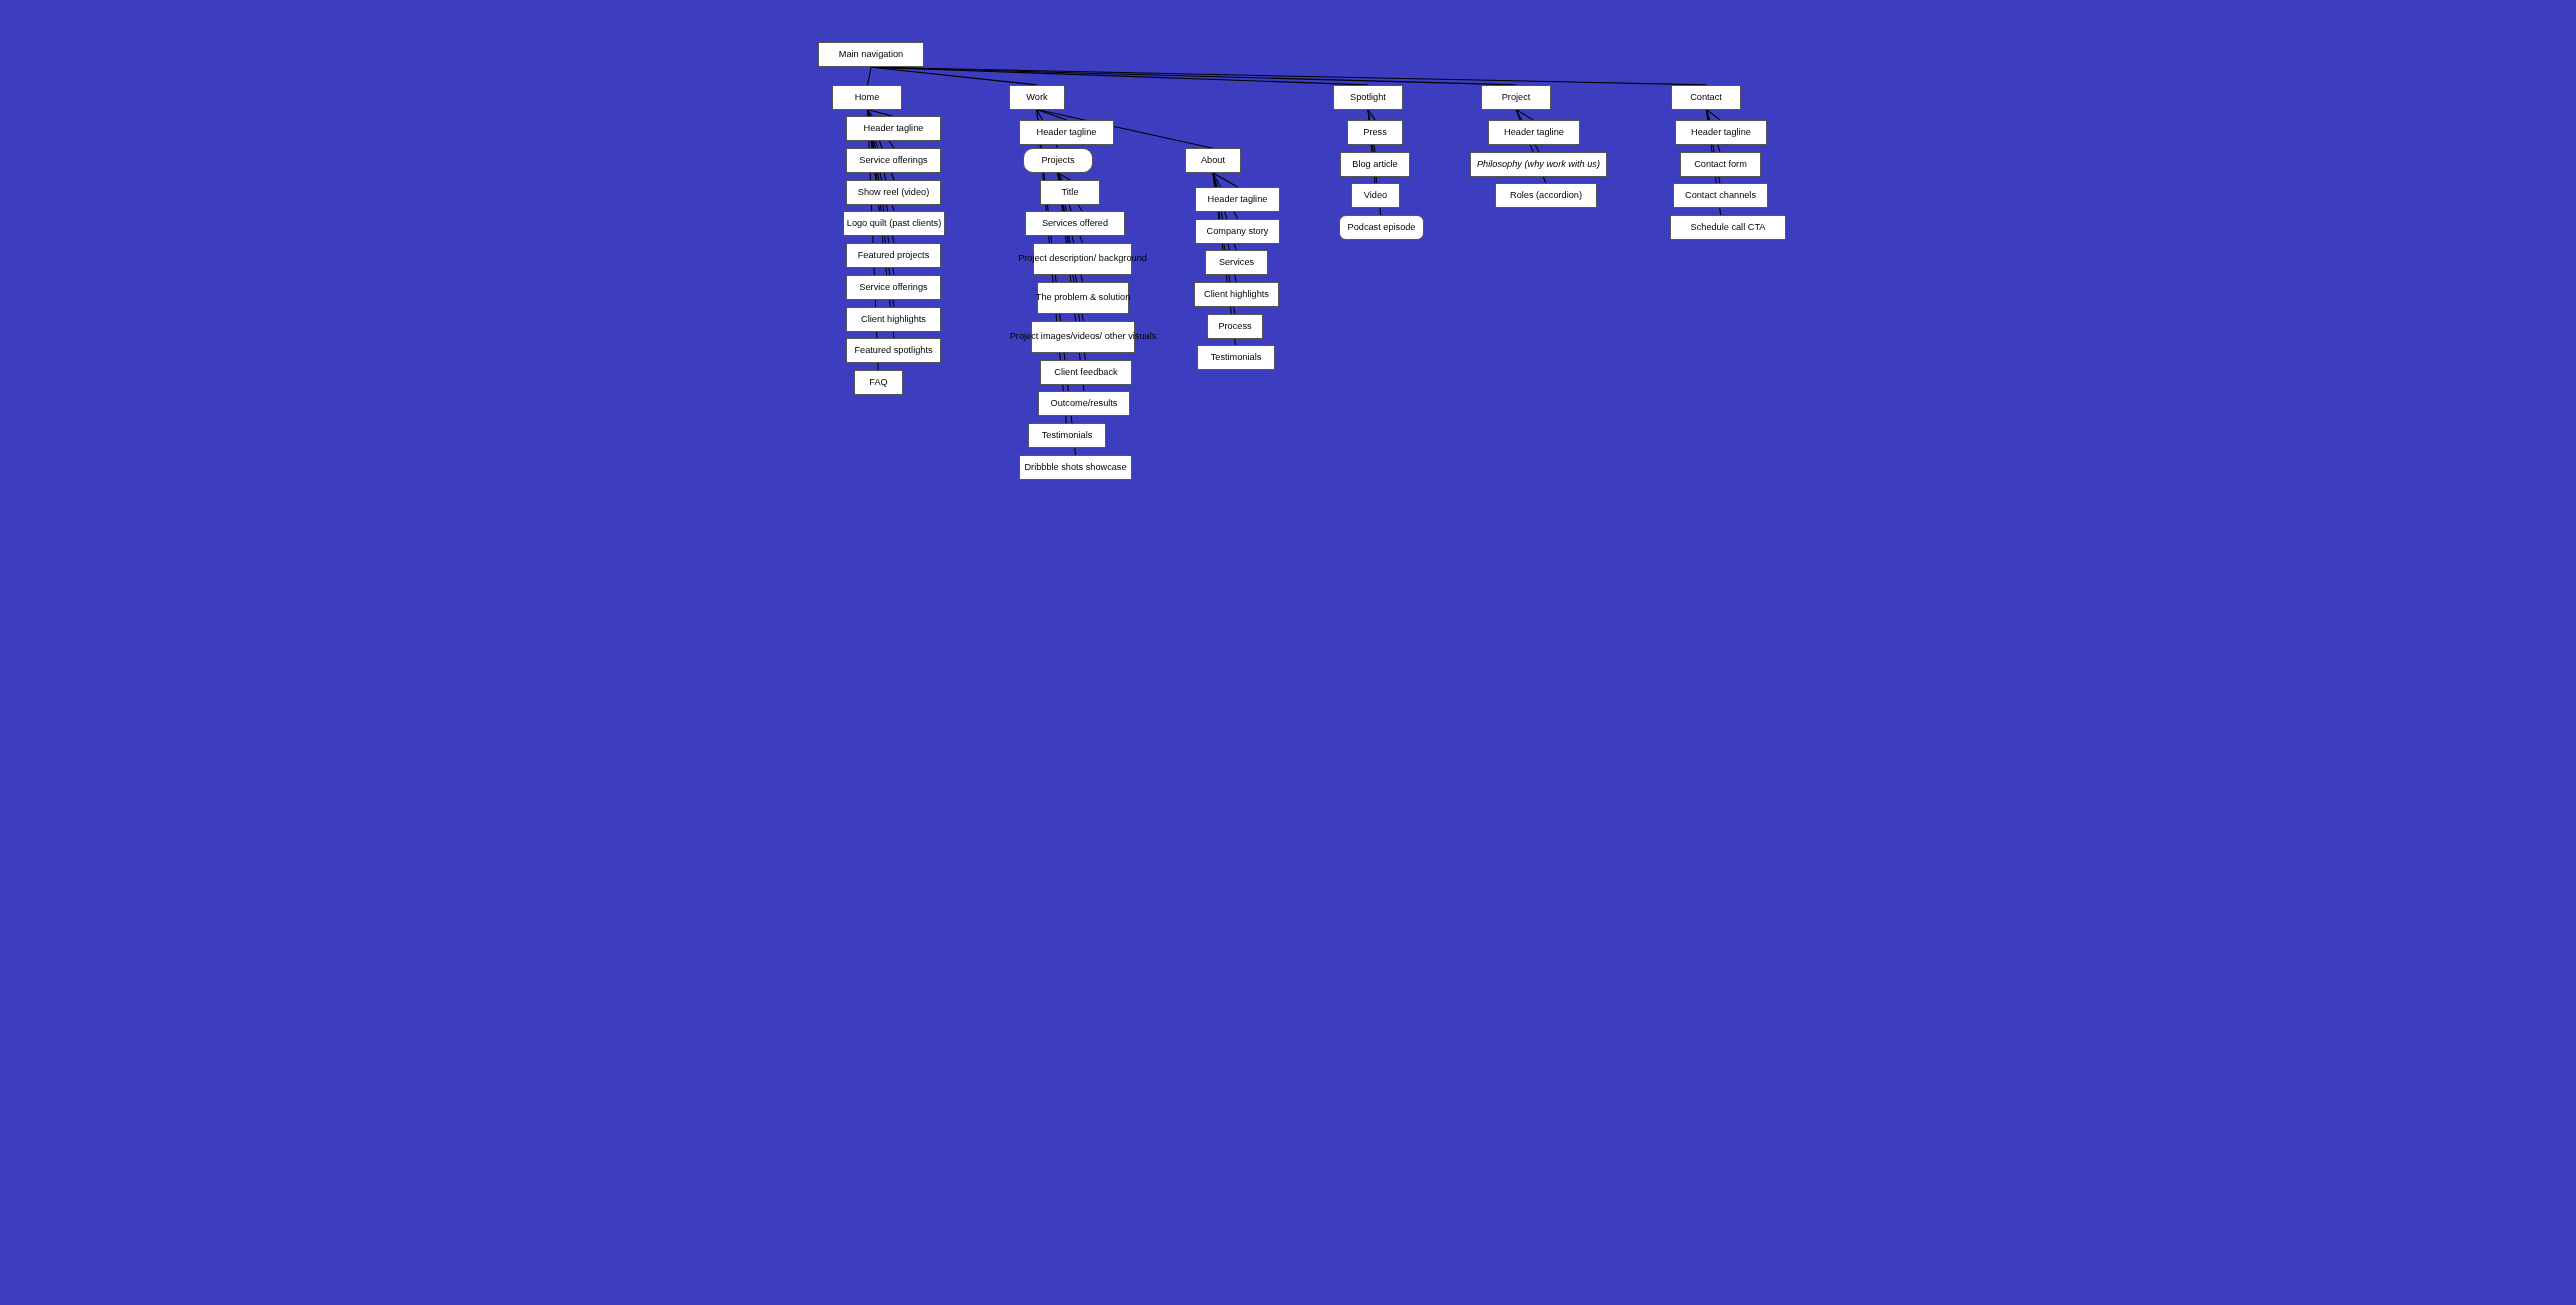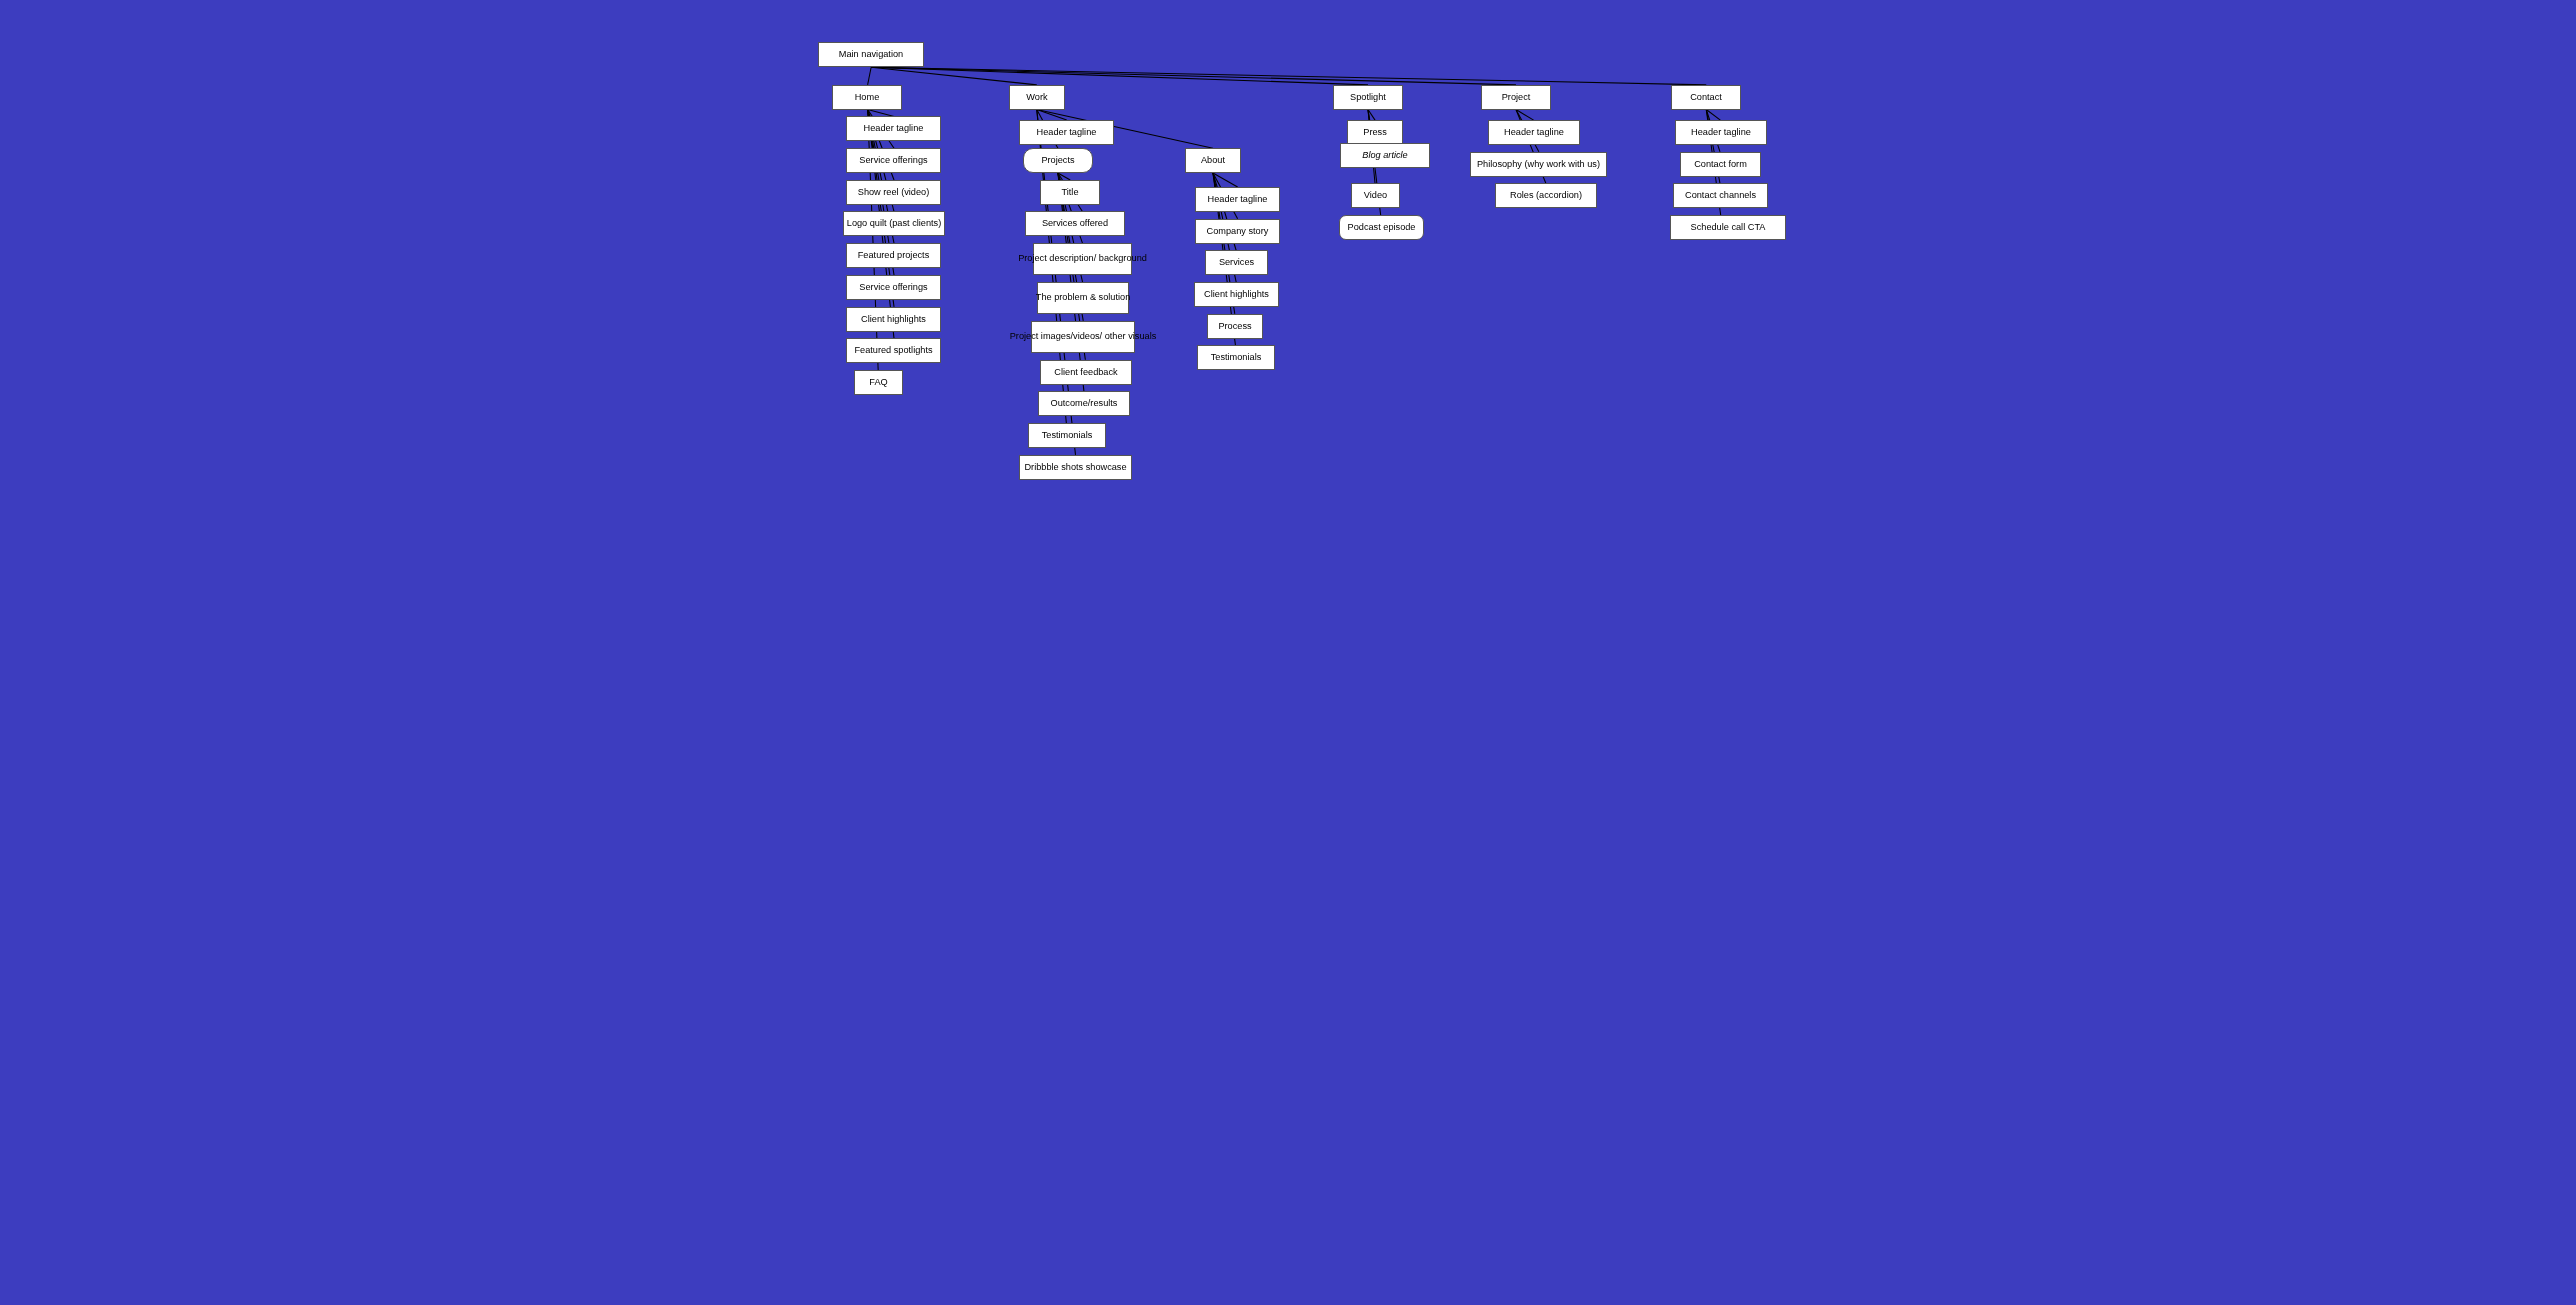--- a/index.html
+++ b/index.html
@@ -117,24 +117,24 @@
     <div class="node" style="left: 262px; top: 391px; width: 92px; min-height: 25px; line-height: 1.3; display: flex; align-items: center; justify-content: center;">Outcome/results</div>
     <div class="node" style="left: 252px; top: 423px; width: 78px; min-height: 25px; line-height: 1.3; display: flex; align-items: center; justify-content: center;">Testimonials</div>
     <div class="node" style="left: 243px; top: 455px; width: 113px; min-height: 25px; line-height: 1.3; display: flex; align-items: center; justify-content: center;">Dribbble shots showcase</div>
     <div class="node" style="left: 419px; top: 187px; width: 85px; min-height: 25px; line-height: 1.3; display: flex; align-items: center; justify-content: center;">Header tagline</div>
     <div class="node" style="left: 419px; top: 219px; width: 85px; min-height: 25px; line-height: 1.3; display: flex; align-items: center; justify-content: center;">Company story</div>
     <div class="node" style="left: 429px; top: 250px; width: 63px; min-height: 25px; line-height: 1.3; display: flex; align-items: center; justify-content: center;">Services</div>
     <div class="node" style="left: 418px; top: 282px; width: 85px; min-height: 25px; line-height: 1.3; display: flex; align-items: center; justify-content: center;">Client highlights</div>
     <div class="node" style="left: 431px; top: 314px; width: 56px; min-height: 25px; line-height: 1.3; display: flex; align-items: center; justify-content: center;">Process</div>
     <div class="node" style="left: 421px; top: 345px; width: 78px; min-height: 25px; line-height: 1.3; display: flex; align-items: center; justify-content: center;">Testimonials</div>
     <div class="node" style="left: 571px; top: 120px; width: 56px; min-height: 25px; line-height: 1.3; display: flex; align-items: center; justify-content: center;">Press</div>
-    <div class="node" style="left: 564px; top: 143px; width: 90px; min-height: 25px; line-height: 1.3; display: flex; align-items: center; justify-content: center; font-style: italic;">Blog article</div>
+    <div class="node" style="left: 564px; top: 152px; width: 70px; min-height: 25px; line-height: 1.3; display: flex; align-items: center; justify-content: center;">Blog article</div>
     <div class="node" style="left: 575px; top: 183px; width: 49px; min-height: 25px; line-height: 1.3; display: flex; align-items: center; justify-content: center;">Video</div>
     <div class="node" style="left: 563px; top: 215px; width: 85px; min-height: 25px; line-height: 1.3; display: flex; align-items: center; justify-content: center; border-radius: 7px;">Podcast episode</div>
     <div class="node" style="left: 712px; top: 120px; width: 92px; min-height: 25px; line-height: 1.3; display: flex; align-items: center; justify-content: center;">Header tagline</div>
-    <div class="node" style="left: 694px; top: 152px; width: 137px; min-height: 25px; line-height: 1.3; display: flex; align-items: center; justify-content: center;">Philosophy (why work with us)</div>
+    <div class="node" style="left: 694px; top: 152px; width: 137px; min-height: 25px; line-height: 1.3; display: flex; align-items: center; justify-content: center; font-style: italic;">Philosophy (why work with us)</div>
     <div class="node" style="left: 719px; top: 183px; width: 102px; min-height: 25px; line-height: 1.3; display: flex; align-items: center; justify-content: center;">Roles (accordion)</div>
     <div class="node" style="left: 899px; top: 120px; width: 92px; min-height: 25px; line-height: 1.3; display: flex; align-items: center; justify-content: center;">Header tagline</div>
     <div class="node" style="left: 904px; top: 152px; width: 81px; min-height: 25px; line-height: 1.3; display: flex; align-items: center; justify-content: center;">Contact form</div>
     <div class="node" style="left: 897px; top: 183px; width: 95px; min-height: 25px; line-height: 1.3; display: flex; align-items: center; justify-content: center;">Contact channels</div>
     <div class="node" style="left: 894px; top: 215px; width: 116px; min-height: 25px; line-height: 1.3; display: flex; align-items: center; justify-content: center;">Schedule call CTA</div>
   </div>
 
 
 </body></html>

